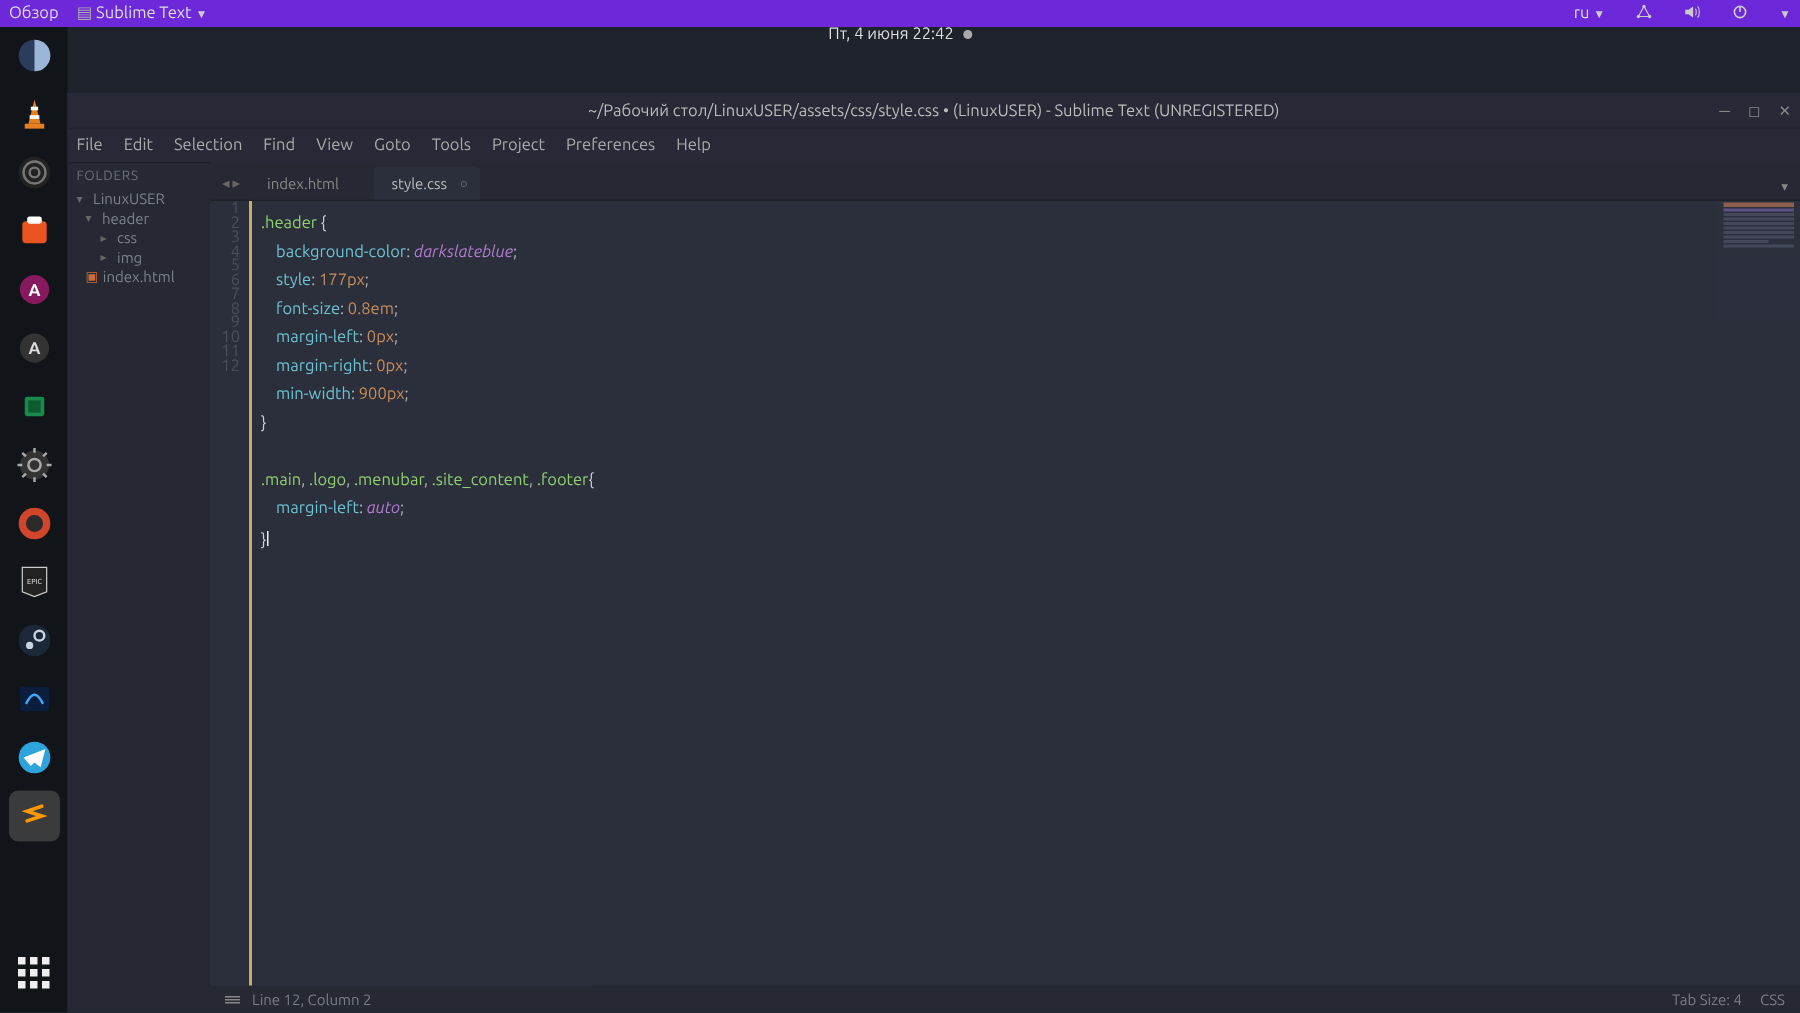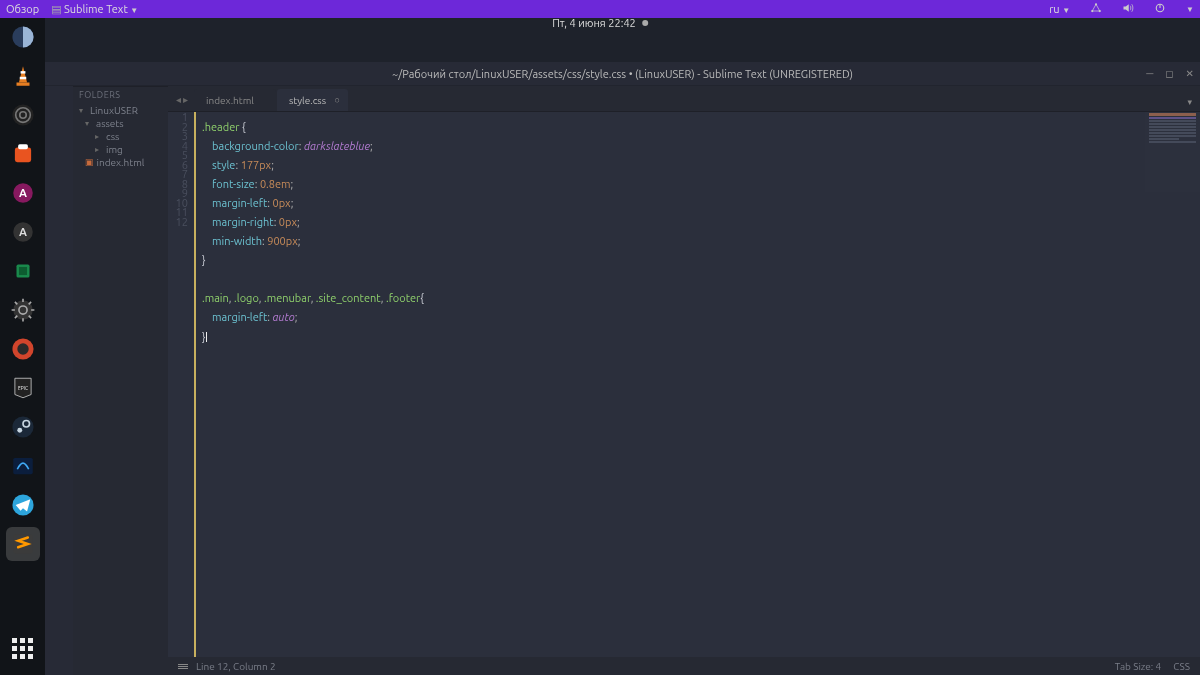--- a/index.html
+++ b/index.html
@@ -26,21 +26,21 @@
   
   .app { position:absolute; left:45px; right:0; top:18px; bottom:0; display:flex; flex-direction:column; background:#272a36;margin-top:44px; }
 
   .titlebar { height:24px; background:#272a36; display:flex; align-items:center; justify-content:center; color:#bbb; font-size:11px; position:relative; border-bottom:1px solid #0002;}
   .titlebar .winbtns { position:absolute; right:6px; display:flex; gap:12px; color:#888; font-size:10px;}
   .titlebar .winbtns span{cursor:default;}
 
   .menubar { height:22px; background:#272a36; display:flex; align-items:center; padding:0 6px; gap:14px; color:#aaa; font-size:11px; }
   .menubar span{cursor:default;}
 
-  .workspace { flex:1; display:flex; overflow:hidden; position:relative;padding-left:28px;}
+  .workspace { flex:1; display:flex; overflow:hidden; position:relative;}
 
   .sidebar { width:95px; background:#262933; display:flex; flex-direction:column; font-size:10px; color:#7d818c;}
   .sidebar-hd { padding:3px 6px; font-size:9px; letter-spacing:.5px; color:#6b6f7a; border-top:1px solid #0003;}
   .tree { padding:1px 0 0 4px; line-height:13px;}
   .tree-row { display:flex; align-items:center; gap:3px; padding:0 2px;}
   .tree-row .arrow{ font-size:8px; color:#666; width:8px; display:inline-block;}
   .ind1{padding-left:8px;} .ind2{padding-left:18px;}
   .file-ico{ color:#c76b3c; font-size:9px;}
 
   .editor-col { flex:1; display:flex; flex-direction:column; position:relative;}
@@ -230,32 +230,44 @@
 
   <div class="titlebar">
     <span>~/Рабочий стол/LinuxUSER/assets/css/style.css • (LinuxUSER) - Sublime Text (UNREGISTERED)</span>
     <div class="winbtns">
       <span>─</span>
       <span>◻</span>
       <span>✕</span>
     </div>
   </div>
 
+  <div class="menubar">
+    <span>File</span>
+    <span>Edit</span>
+    <span>Selection</span>
+    <span>Find</span>
+    <span>View</span>
+    <span>Goto</span>
+    <span>Tools</span>
+    <span>Project</span>
+    <span>Preferences</span>
+    <span>Help</span>
+  </div>
 
   <div class="workspace">
     <div class="sidebar">
       <div class="sidebar-hd">FOLDERS</div>
       <div class="tree">
         <div class="tree-row">
             <span class="arrow">▾</span>
             <span>LinuxUSER</span>
           </div>
         <div class="tree-row ind1">
             <span class="arrow">▾</span>
-            <span>assets</span>
+            <span>header</span>
           </div>
         <div class="tree-row ind2">
             <span class="arrow">▸</span>
             <span>css</span>
           </div>
         <div class="tree-row ind2">
             <span class="arrow">▸</span>
             <span>img</span>
           </div>
         <div class="tree-row ind1">

